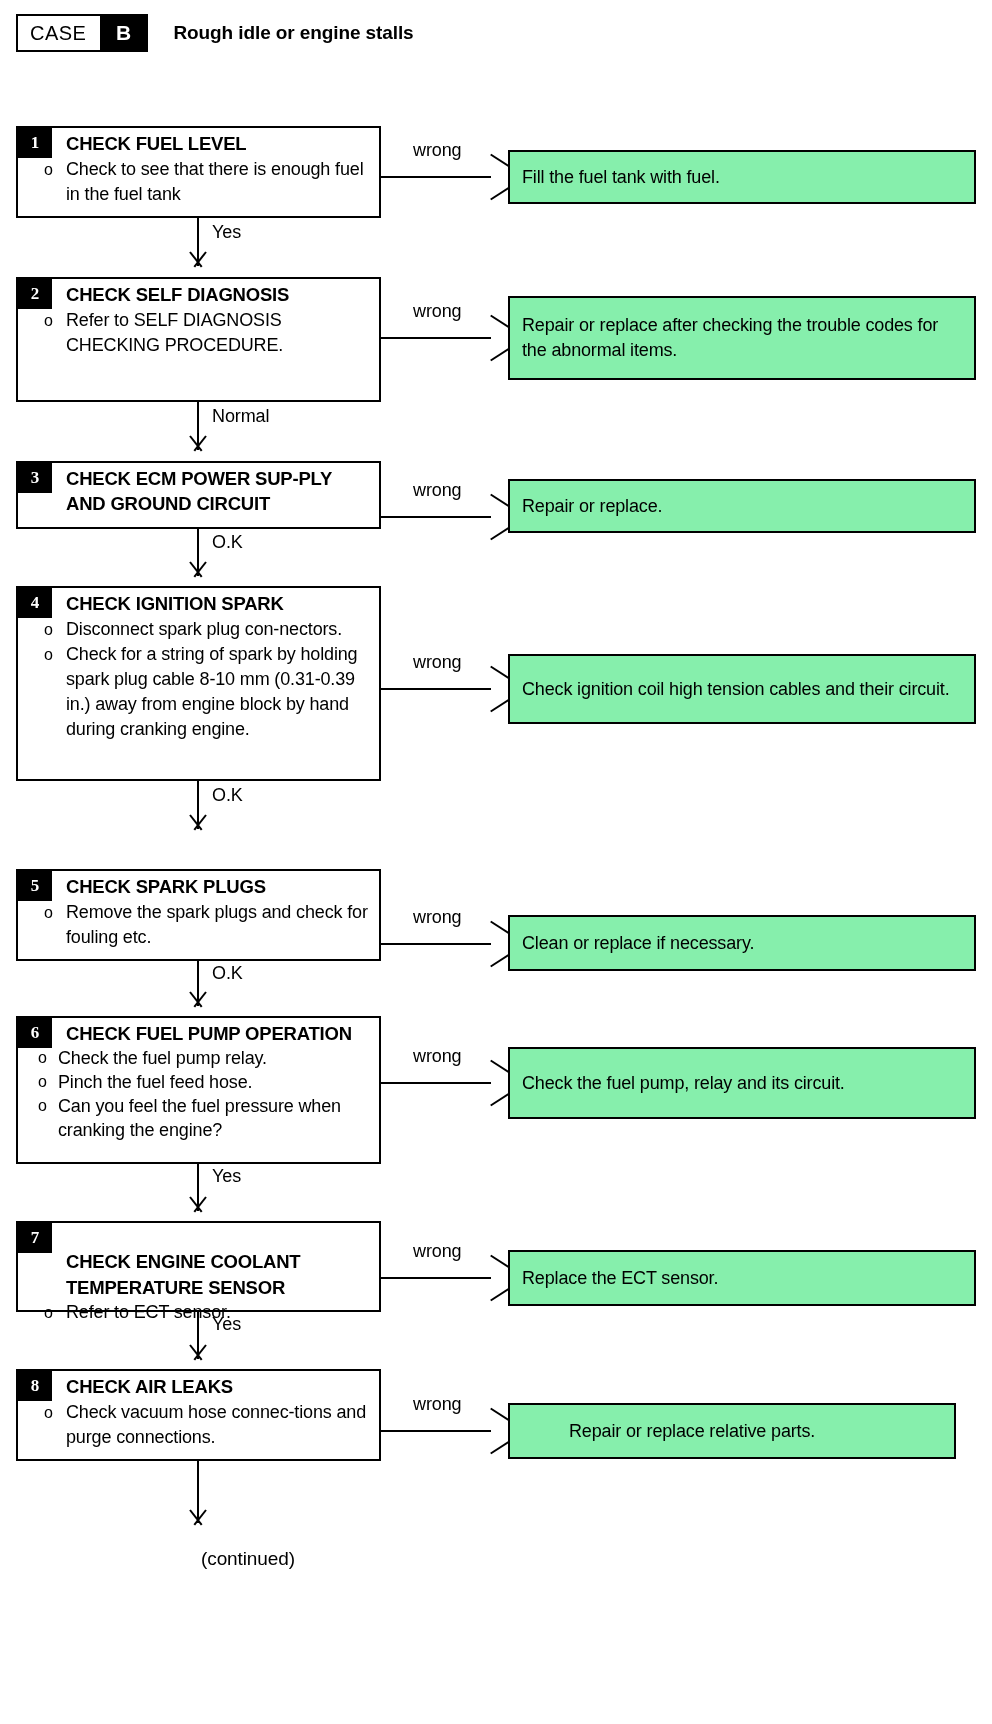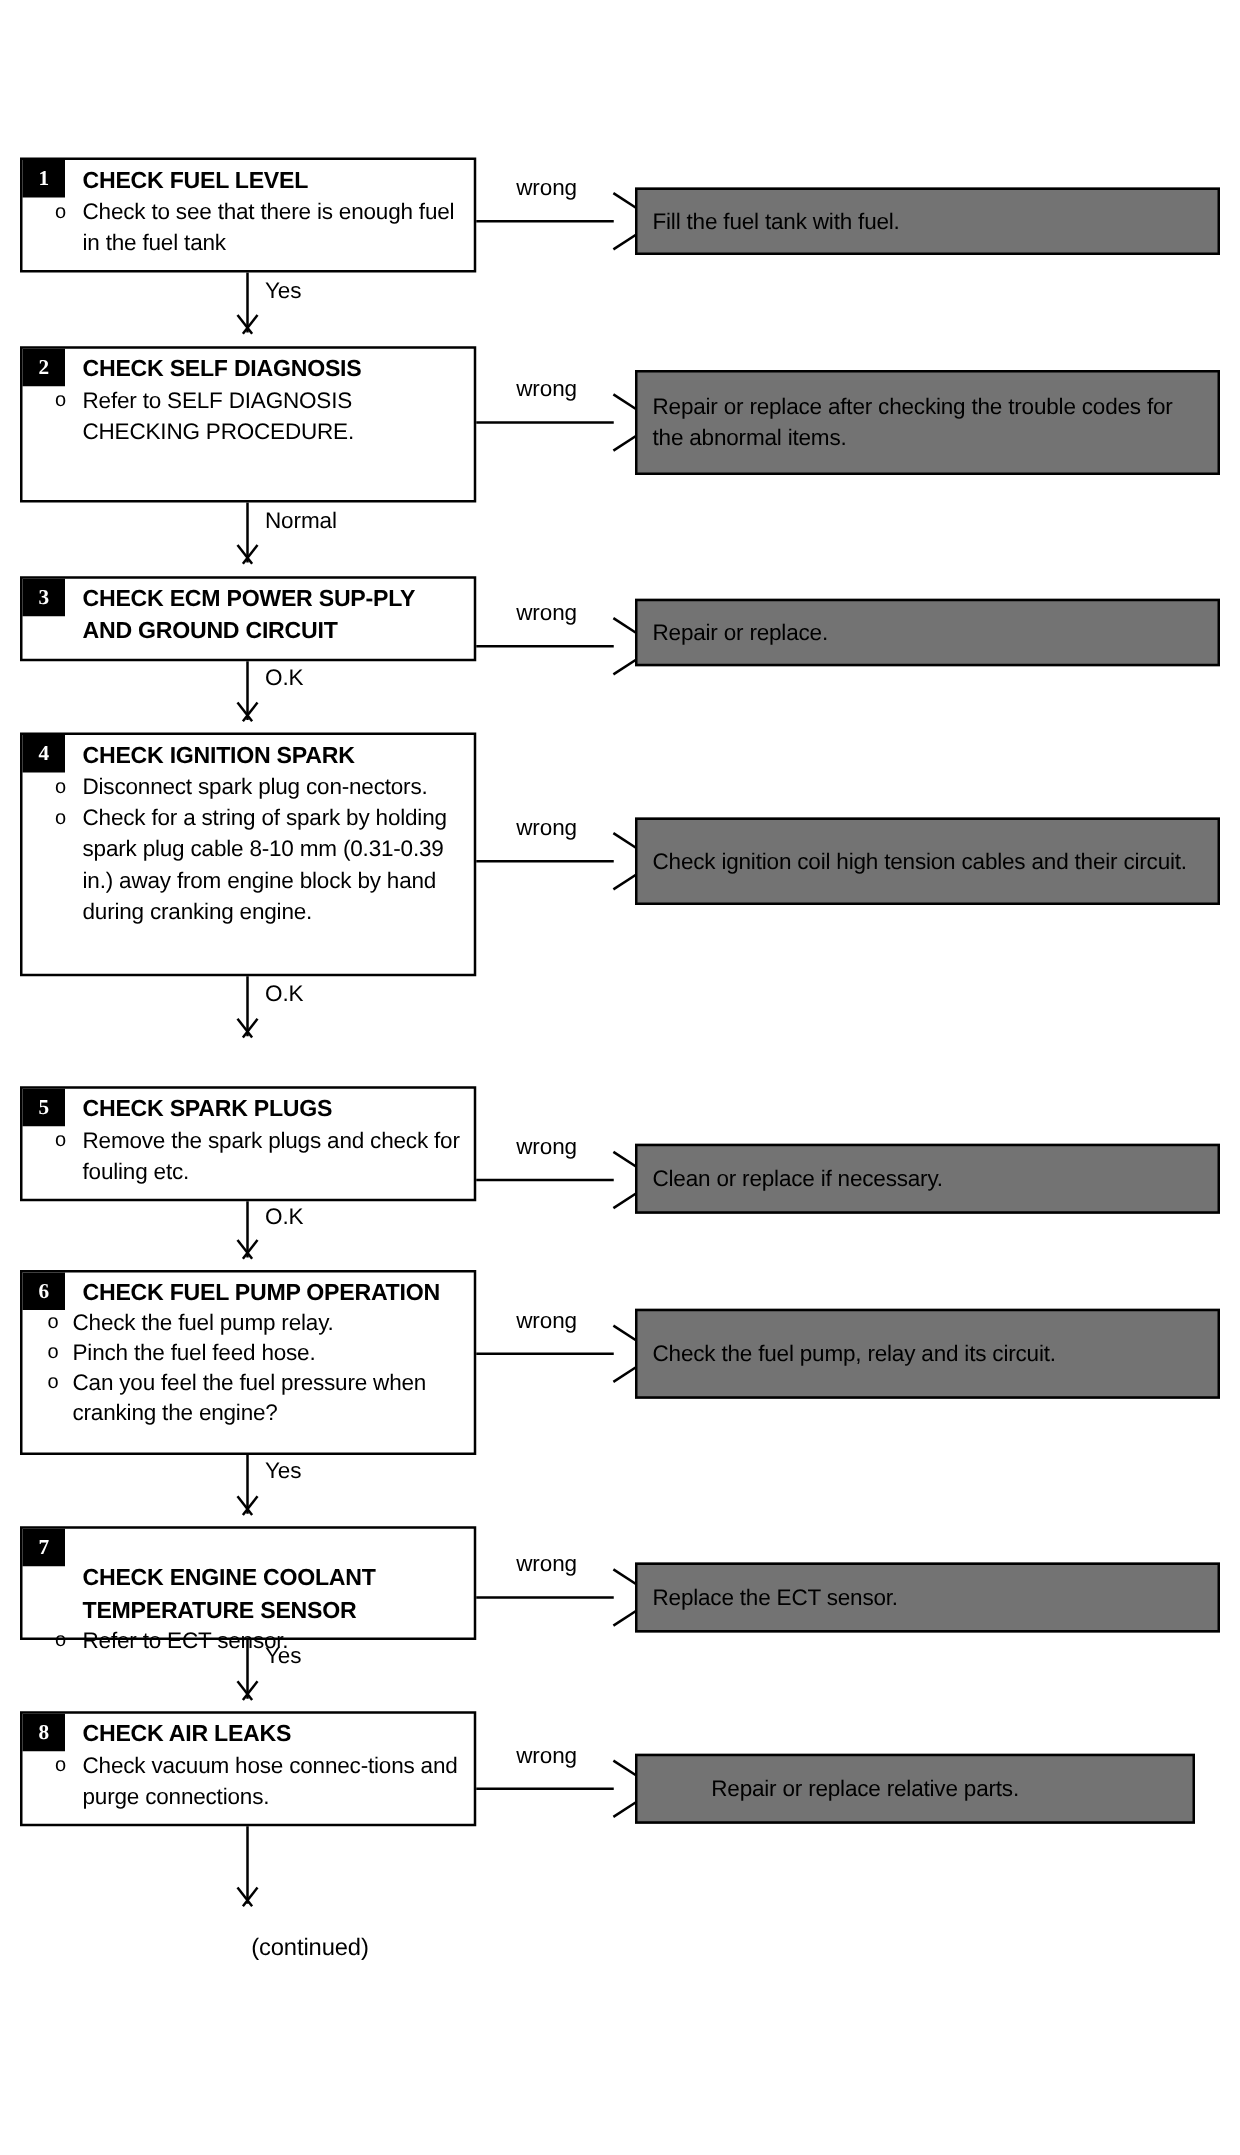--- a/index.html
+++ b/index.html
@@ -42,21 +42,21 @@
   .step-title.two-line{white-space:normal;}
   .bullets{margin:1px 0 0 0;padding:0;list-style:none;}
   .bullets li{
     position:relative;font-size:18px;line-height:25px;
     padding-left:48px;letter-spacing:-.15px;
   }
   .bullets li .o{position:absolute;left:26px;top:0;font-size:16px;}
   .bullets.tight li{line-height:24px;}
 
   .result-box{
-    position:absolute;border:2px solid #000;background:#737373;box-sizing:border-box;
+    position:absolute;border:2px solid #000;background:#86efac;box-sizing:border-box;
     display:flex;align-items:center;
   }
   .result-text{
     font-size:18px;line-height:25px;padding:0 12px;letter-spacing:-.15px;
   }
 
   
   .v-line{position:absolute;width:2px;background:#000;}
   .h-line{position:absolute;height:2px;background:#000;}
   .arrow-down{
@@ -85,20 +85,27 @@
   }
   .continued{
     position:absolute;font-size:19px;letter-spacing:-.1px;margin-left:44px;
   }
 </style>
 </head>
 <body>
 
 <div class="stage">
 
+  <div class="case-head">
+    <div class="case-chip">
+      <span class="case-word">CASE</span>
+      <span class="case-letter">B</span>
+    </div>
+    <span class="case-title">Rough idle or engine stalls</span>
+  </div>
 
   <div class="step-box" style="left:16px;top:126px;width:365px;height:92px;">
     <span class="num-badge">1</span>
     <div class="step-title">CHECK FUEL LEVEL</div>
     <ul class="bullets">
       <li><span class="o">o</span><span>Check to see that there is enough fuel in the fuel tank</span></li>
     </ul>
   </div>
   <div class="h-line" style="left:381px;top:176px;width:110px;"></div>
   <span class="edge-label" style="left:413px;top:140px;">wrong</span>

